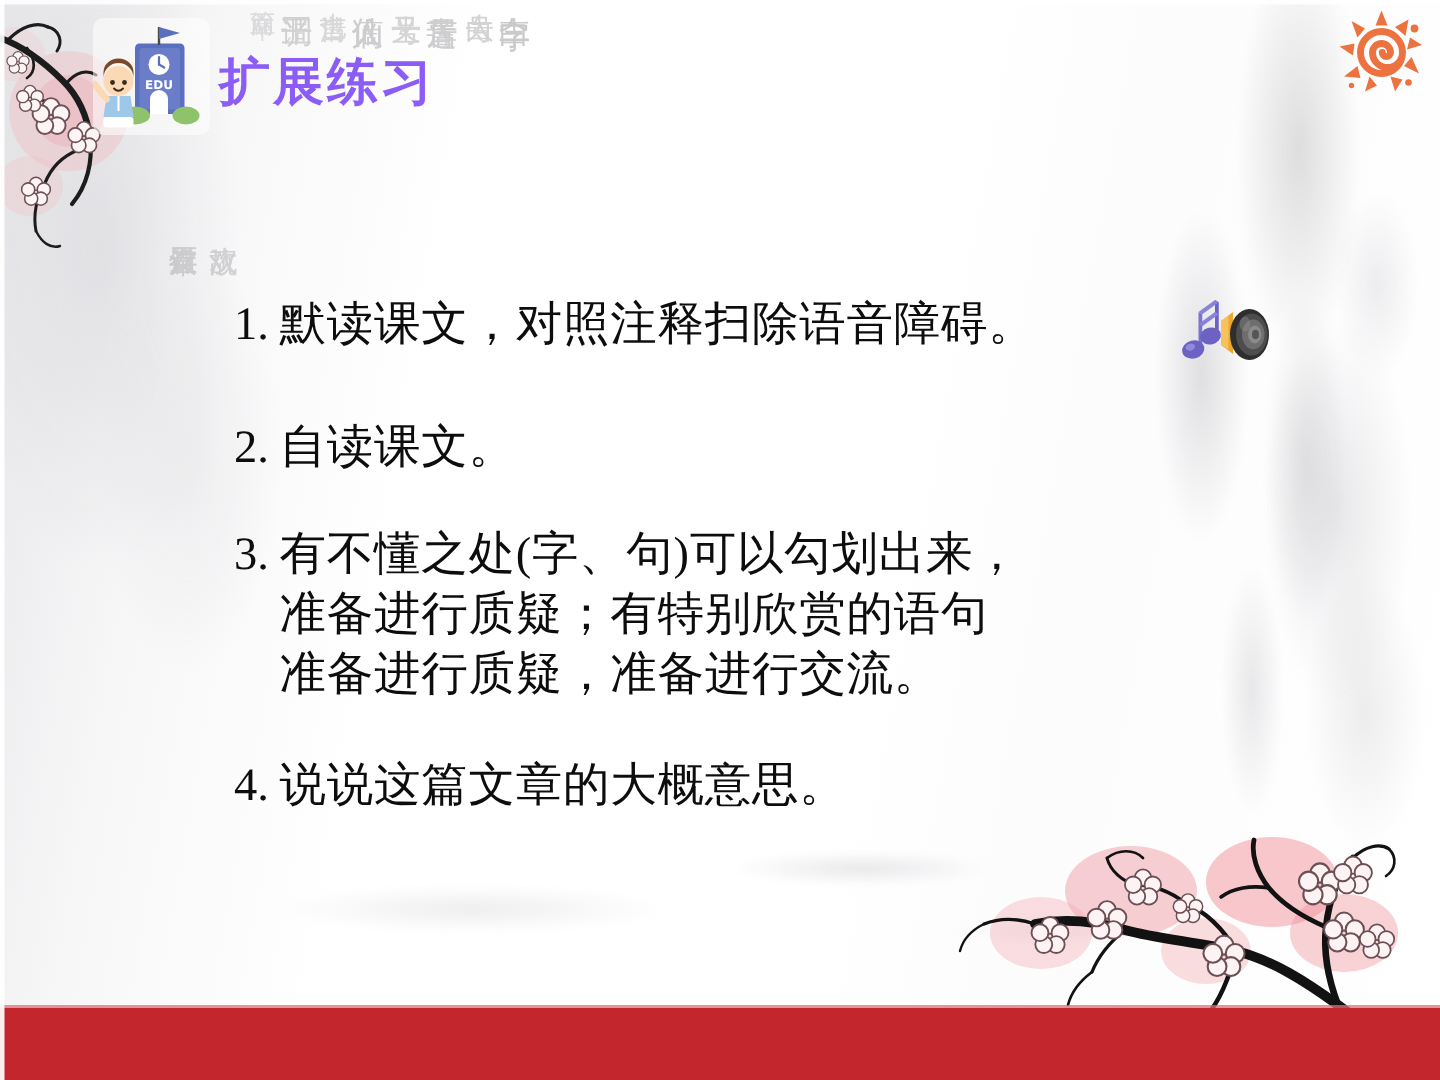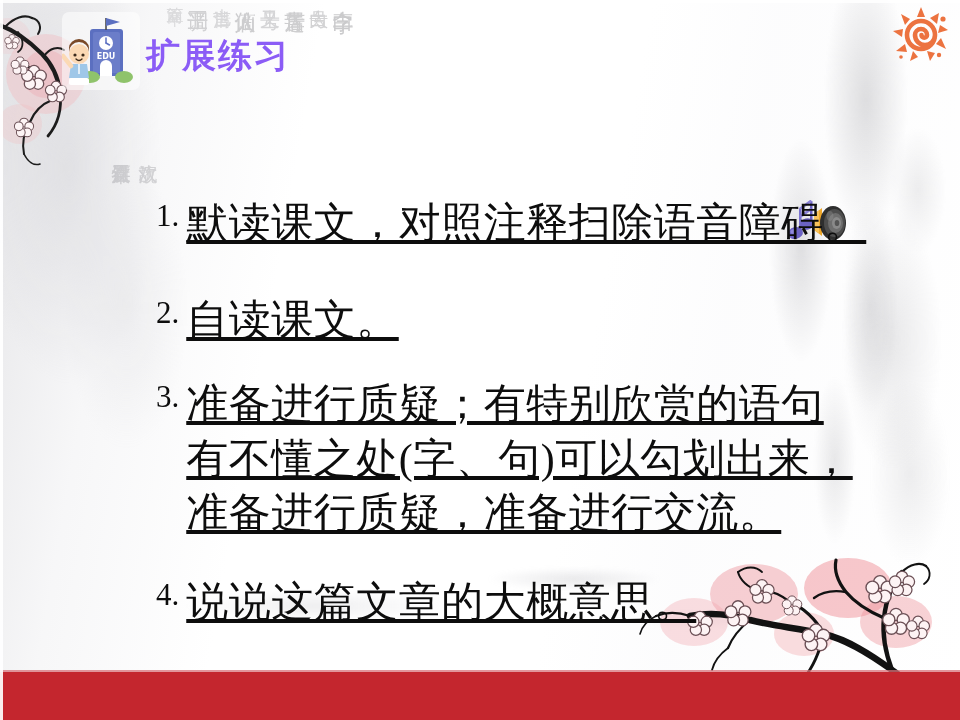--- a/index.html
+++ b/index.html
@@ -225,24 +225,23 @@
   .item .num {
     flex: 0 0 auto;
     font-size: 31px;
     line-height: 1.30;
     padding-right: 7px;
     white-space: nowrap;
     font-family: "Liberation Serif", "DejaVu Serif", serif;
   }
   .item .txt {
     flex: 1 1 auto;
-    font-size: 42px;
+    font-size: 31px;
     line-height: 1.30;
     letter-spacing: 0.5px;
-    text-decoration: underline;
   }
   .item .txt .ln { display: block; white-space: nowrap; }
 
   #item-1 { margin-bottom: 42px; }
   #item-2 { margin-bottom: 30px; }
   #item-3 { margin-bottom: 34px; }
   #item-4 { margin-bottom: 0; }
 
   
   #redband {
@@ -563,22 +562,22 @@
     <div class="item" id="item-2">
       <span class="num">2.</span>
       <span class="txt">
         <span class="ln">自读课文。</span>
       </span>
     </div>
 
     <div class="item" id="item-3">
       <span class="num">3.</span>
       <span class="txt">
+        <span class="ln">有不懂之处(字、句)可以勾划出来，</span>
         <span class="ln">准备进行质疑；有特别欣赏的语句</span>
-        <span class="ln">有不懂之处(字、句)可以勾划出来，</span>
         <span class="ln">准备进行质疑，准备进行交流。</span>
       </span>
     </div>
 
     <div class="item" id="item-4">
       <span class="num">4.</span>
       <span class="txt">
         <span class="ln">说说这篇文章的大概意思。</span>
       </span>
     </div>

